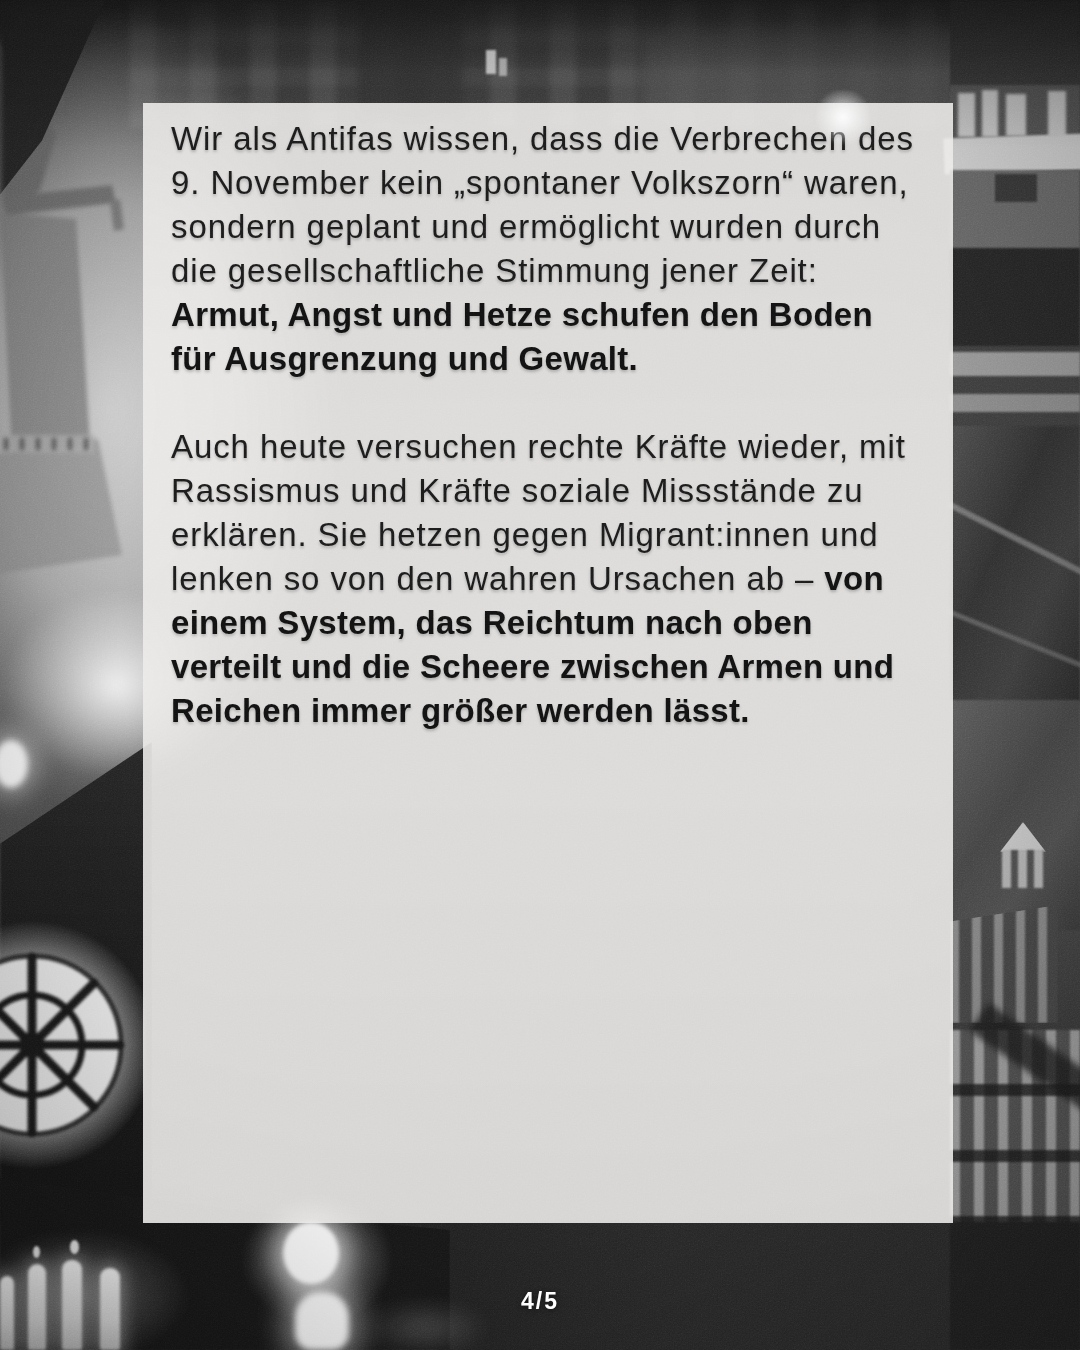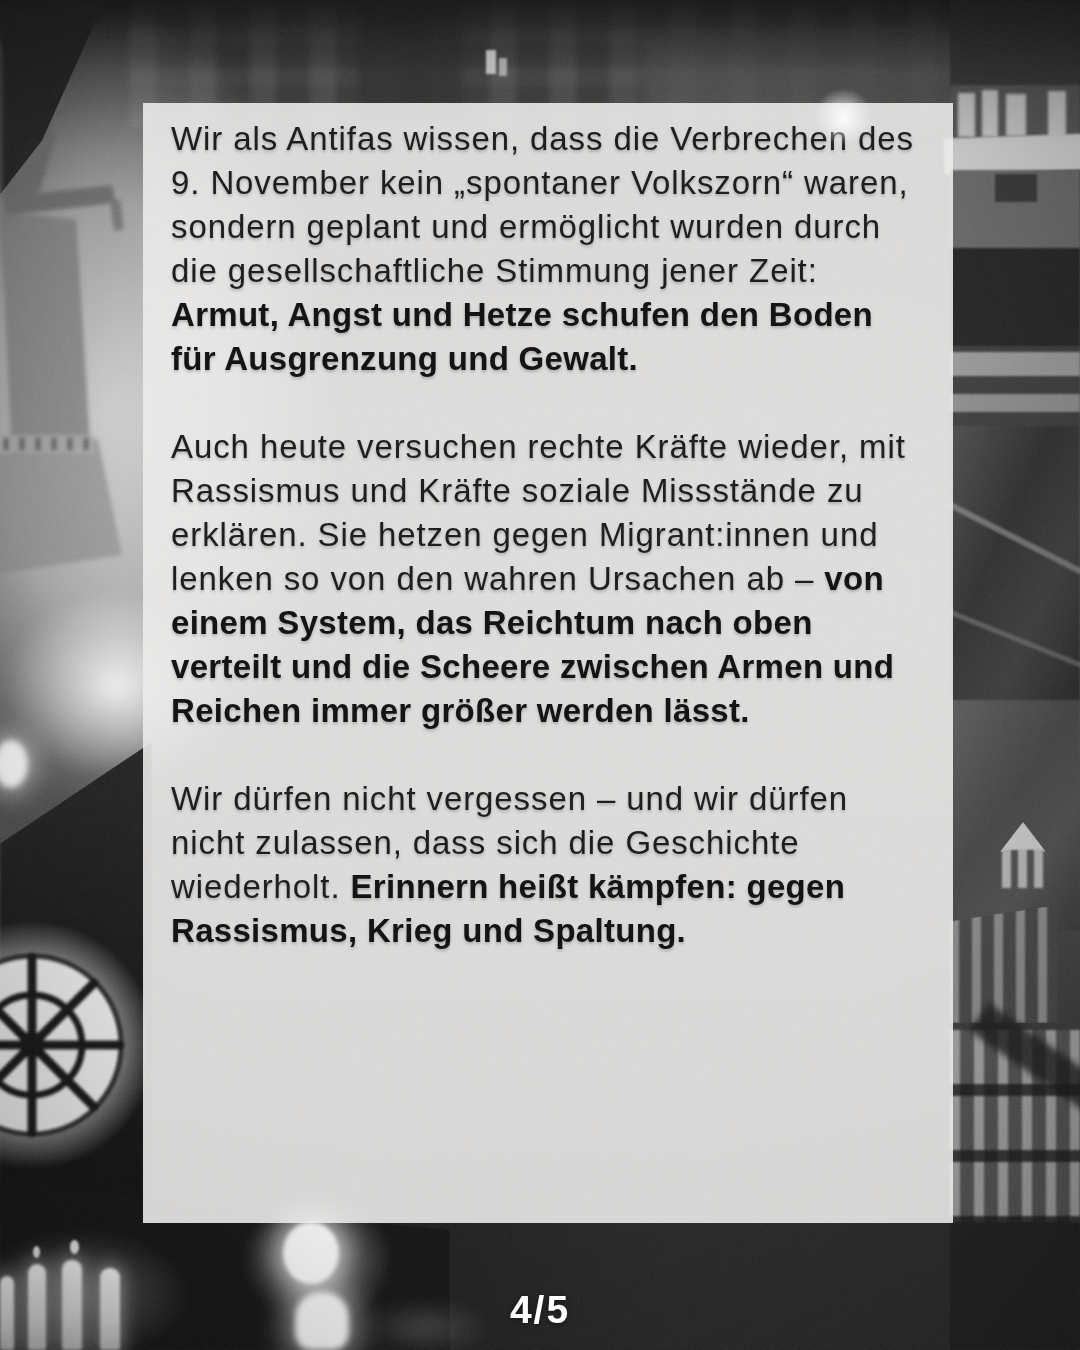--- a/index.html
+++ b/index.html
@@ -154,21 +154,21 @@
 
   .glare{
     position:absolute;left:816px;top:90px;width:54px;height:60px;
     background:radial-gradient(circle at 50% 45%, rgba(255,255,255,.92), rgba(255,255,255,0) 68%);
     filter:blur(1px);
   }
 
   .indicator{
     position:absolute;left:0;top:1288px;width:1080px;
     text-align:center;color:#ffffff;
-    font-size:39px;font-weight:800;letter-spacing:2px;
+    font-size:23px;font-weight:800;letter-spacing:2px;
     text-shadow:0 1px 5px rgba(0,0,0,.55);
   }
 
   .grain{position:absolute;inset:0;mix-blend-mode:soft-light;opacity:.8;pointer-events:none;}
 </style>
 </head>
 <body>
 
 <div class="canvas">
 
@@ -278,21 +278,20 @@
       <div class="r-diag-shadow"></div>
       <div class="r-bottom-dark"></div>
     </div>
 
     <div class="abs vignette"></div>
   </div>
 
   <div class="panel">
     <p><span>Wir als Antifas wissen, dass die Verbrechen des 9. November kein „spontaner Volkszorn“ waren, sondern geplant und ermöglicht wurden durch die gesellschaftliche Stimmung jener Zeit: </span><strong>Armut, Angst und Hetze schufen den Boden für Ausgrenzung und Gewalt.</strong></p>
     <p><span>Auch heute versuchen rechte Kräfte wieder, mit Rassismus und Kräfte soziale Missstände zu erklären. Sie hetzen gegen Migrant:innen und lenken so von den wahren Ursachen ab – </span><strong>von einem System, das Reichtum nach oben verteilt und die Scheere zwischen Armen und Reichen immer größer werden lässt.</strong></p>
-    <p><span>Wir dürfen nicht vergessen – und wir dürfen nicht zulassen, dass sich die Geschichte wiederholt. </span><strong>Erinnern heißt kämpfen: gegen Rassismus, Krieg und Spaltung.</strong></p>
   </div>
 
   <div class="glare"></div>
 
   <div class="indicator">4/5</div>
 
   <svg class="grain" width="1080" height="1350">
     <filter id="grainF">
       <feTurbulence type="fractalNoise" baseFrequency="0.75" numOctaves="2" stitchTiles="stitch"></feTurbulence>
       <feColorMatrix type="saturate" values="0"></feColorMatrix>

